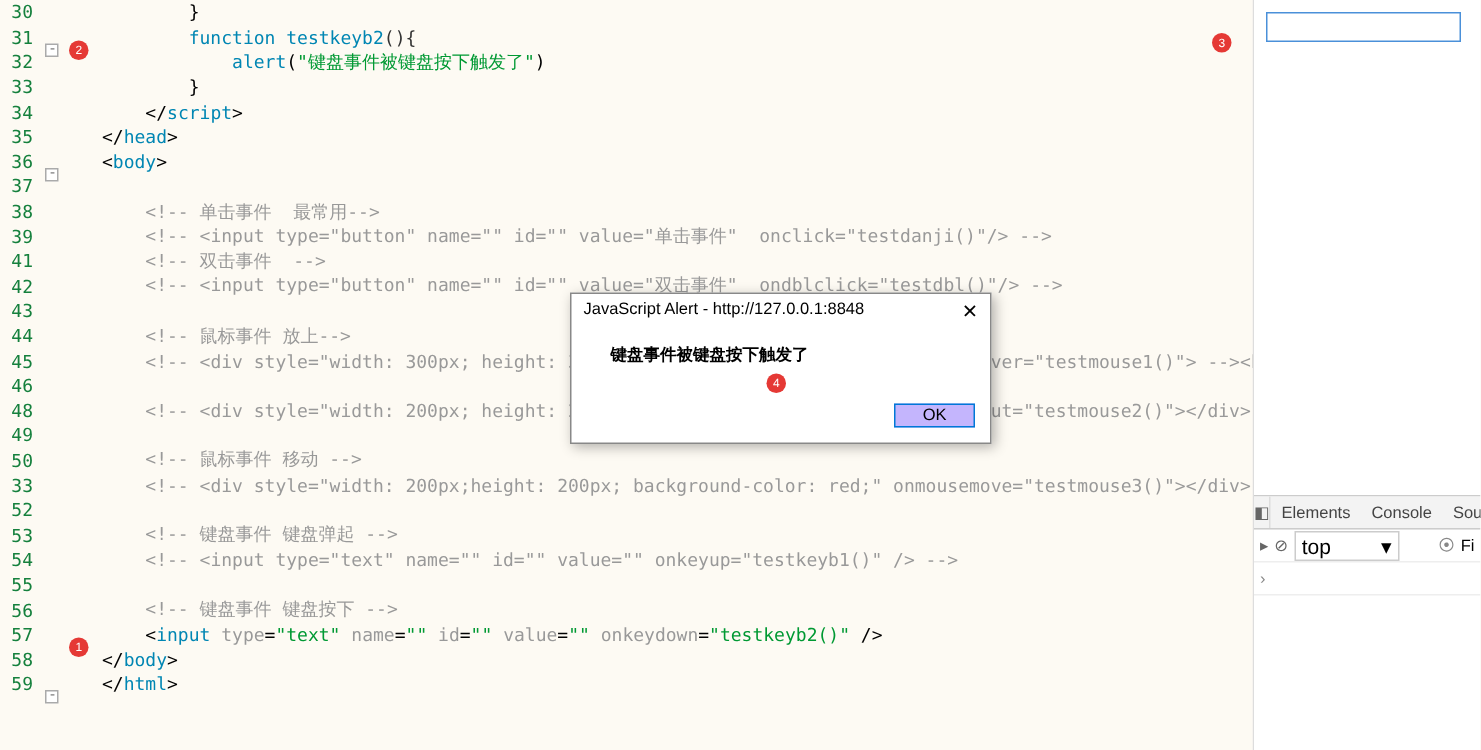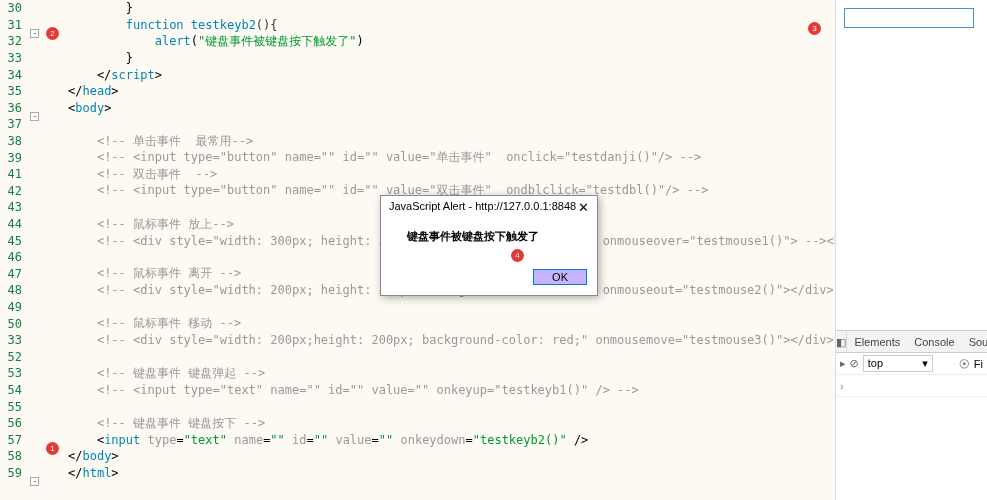--- a/index.html
+++ b/index.html
@@ -21,23 +21,23 @@
 .cmt{color:#999}
 .punct{color:#333}
 .right{width:152px;background:#fff;border-left:1px solid #ddd;display:flex;flex-direction:column}
 .preview{height:330px;padding:8px;background:#fff}
 .preview input{width:130px;height:20px;border:1px solid #4a90d9;outline:none;padding:2px}
 .devtools{flex:1;border-top:1px solid #ccc;font-family:Arial;font-size:11px}
 .dt-tabs{display:flex;background:#f3f3f3;border-bottom:1px solid #ccc;height:22px;align-items:center}
 .dt-ic{width:22px;text-align:center;color:#666;border-right:1px solid #ddd;height:100%;line-height:22px}
 .dt-tab{padding:0 7px;color:#444;height:100%;line-height:22px}
 .dt-row{display:flex;height:22px;align-items:center;border-bottom:1px solid #eee;padding:0 4px;gap:4px}
-.dt-sel{border:1px solid #ccc;padding:1px 4px;font-size:11px;min-width:70px;display:flex;justify-content:space-between}
+.dt-sel{border:1px solid #ccc;padding:1px 4px;font-size:14px;min-width:70px;display:flex;justify-content:space-between}
 .dt-caret{color:#888}
-.dialog{position:absolute;left:380px;top:195px;width:218px;background:#fff;border:1px solid #888;box-shadow:2px 2px 8px rgba(0,0,0,.3);font-family:"Segoe UI",Tahoma,sans-serif;font-size:11px}
+.dialog{position:absolute;left:380px;top:195px;width:281px;background:#fff;border:1px solid #888;box-shadow:2px 2px 8px rgba(0,0,0,.3);font-family:"Segoe UI",Tahoma,sans-serif;font-size:11px}
 .dlg-title{padding:4px 8px;display:flex;justify-content:space-between;border-bottom:0}
 .dlg-close{cursor:default;font-size:13px}
 .dlg-body{padding:10px 26px 8px;min-height:44px;position:relative}
 .dlg-btns{padding:6px 10px 10px;text-align:right}
 .dlg-btn{border:1px solid #0078d7;background:#c4b5fd;padding:1px 18px;font-size:11px}
 .badge-float{position:absolute;width:13px;height:13px;border-radius:50%;background:#e53935;color:#fff;font-size:8px;line-height:13px;text-align:center;font-family:Arial}
 </style>
 </head>
 <body>
 
@@ -52,21 +52,20 @@
       <div class="line"><div class="gutter">36</div><div class="fold has"></div><div class="marker"></div><div class="code">&lt;<span class="tag">body</span>&gt;</div></div>
       <div class="line"><div class="gutter">37</div><div class="fold"></div><div class="marker"></div><div class="code"></div></div>
       <div class="line"><div class="gutter">38</div><div class="fold"></div><div class="marker"></div><div class="code">    <span class="cmt">&lt;!-- 单击事件  最常用--&gt;</span></div></div>
       <div class="line"><div class="gutter">39</div><div class="fold"></div><div class="marker"></div><div class="code">    <span class="cmt">&lt;!-- &lt;input type="button" name="" id="" value="单击事件"  onclick="testdanji()"/&gt; --&gt;</span></div></div>
       <div class="line"><div class="gutter">41</div><div class="fold"></div><div class="marker"></div><div class="code">    <span class="cmt">&lt;!-- 双击事件  --&gt;</span></div></div>
       <div class="line"><div class="gutter">42</div><div class="fold"></div><div class="marker"></div><div class="code">    <span class="cmt">&lt;!-- &lt;input type="button" name="" id="" value="双击事件"  ondblclick="testdbl()"/&gt; --&gt;</span></div></div>
       <div class="line"><div class="gutter">43</div><div class="fold"></div><div class="marker"></div><div class="code"></div></div>
       <div class="line"><div class="gutter">44</div><div class="fold"></div><div class="marker"></div><div class="code">    <span class="cmt">&lt;!-- 鼠标事件 放上--&gt;</span></div></div>
       <div class="line"><div class="gutter">45</div><div class="fold"></div><div class="marker"></div><div class="code">    <span class="cmt">&lt;!-- &lt;div style="width: 300px; height: 300px; background-color: red;" onmouseover="testmouse1()"&gt; --&gt;&lt;br&gt;</span></div></div>
       <div class="line"><div class="gutter">46</div><div class="fold"></div><div class="marker"></div><div class="code"></div></div>
-      <div class="line"><div class="gutter">47</div><div class="fold"></div><div class="marker"></div><div class="code">    <span class="cmt">&lt;!-- 鼠标事件 离开 --&gt;</span></div></div>
       <div class="line"><div class="gutter">48</div><div class="fold"></div><div class="marker"></div><div class="code">    <span class="cmt">&lt;!-- &lt;div style="width: 200px; height: 200px; background-color: red;" onmouseout="testmouse2()"&gt;&lt;/div&gt; --&gt;</span></div></div>
       <div class="line"><div class="gutter">49</div><div class="fold"></div><div class="marker"></div><div class="code"></div></div>
       <div class="line"><div class="gutter">50</div><div class="fold"></div><div class="marker"></div><div class="code">    <span class="cmt">&lt;!-- 鼠标事件 移动 --&gt;</span></div></div>
       <div class="line"><div class="gutter">33</div><div class="fold"></div><div class="marker"></div><div class="code">    <span class="cmt">&lt;!-- &lt;div style="width: 200px;height: 200px; background-color: red;" onmousemove="testmouse3()"&gt;&lt;/div&gt; --&gt;</span></div></div>
       <div class="line"><div class="gutter">52</div><div class="fold"></div><div class="marker"></div><div class="code"></div></div>
       <div class="line"><div class="gutter">53</div><div class="fold"></div><div class="marker"></div><div class="code">    <span class="cmt">&lt;!-- 键盘事件 键盘弹起 --&gt;</span></div></div>
       <div class="line"><div class="gutter">54</div><div class="fold"></div><div class="marker"></div><div class="code">    <span class="cmt">&lt;!-- &lt;input type="text" name="" id="" value="" onkeyup="testkeyb1()" /&gt; --&gt;</span></div></div>
       <div class="line"><div class="gutter">55</div><div class="fold"></div><div class="marker"></div><div class="code"></div></div>
       <div class="line"><div class="gutter">56</div><div class="fold"></div><div class="marker"></div><div class="code">    <span class="cmt">&lt;!-- 键盘事件 键盘按下 --&gt;</span></div></div>
       <div class="line"><div class="gutter">57</div><div class="fold"></div><div class="marker"><div class="badge" style="left: 6px; top: 2px;">1</div></div><div class="code">    &lt;<span class="tag">input</span> <span class="attr">type</span>=<span class="str">"text"</span> <span class="attr">name</span>=<span class="str">""</span> <span class="attr">id</span>=<span class="str">""</span> <span class="attr">value</span>=<span class="str">""</span> <span class="attr">onkeydown</span>=<span class="str">"testkeyb2()"</span> /&gt;</div></div>

